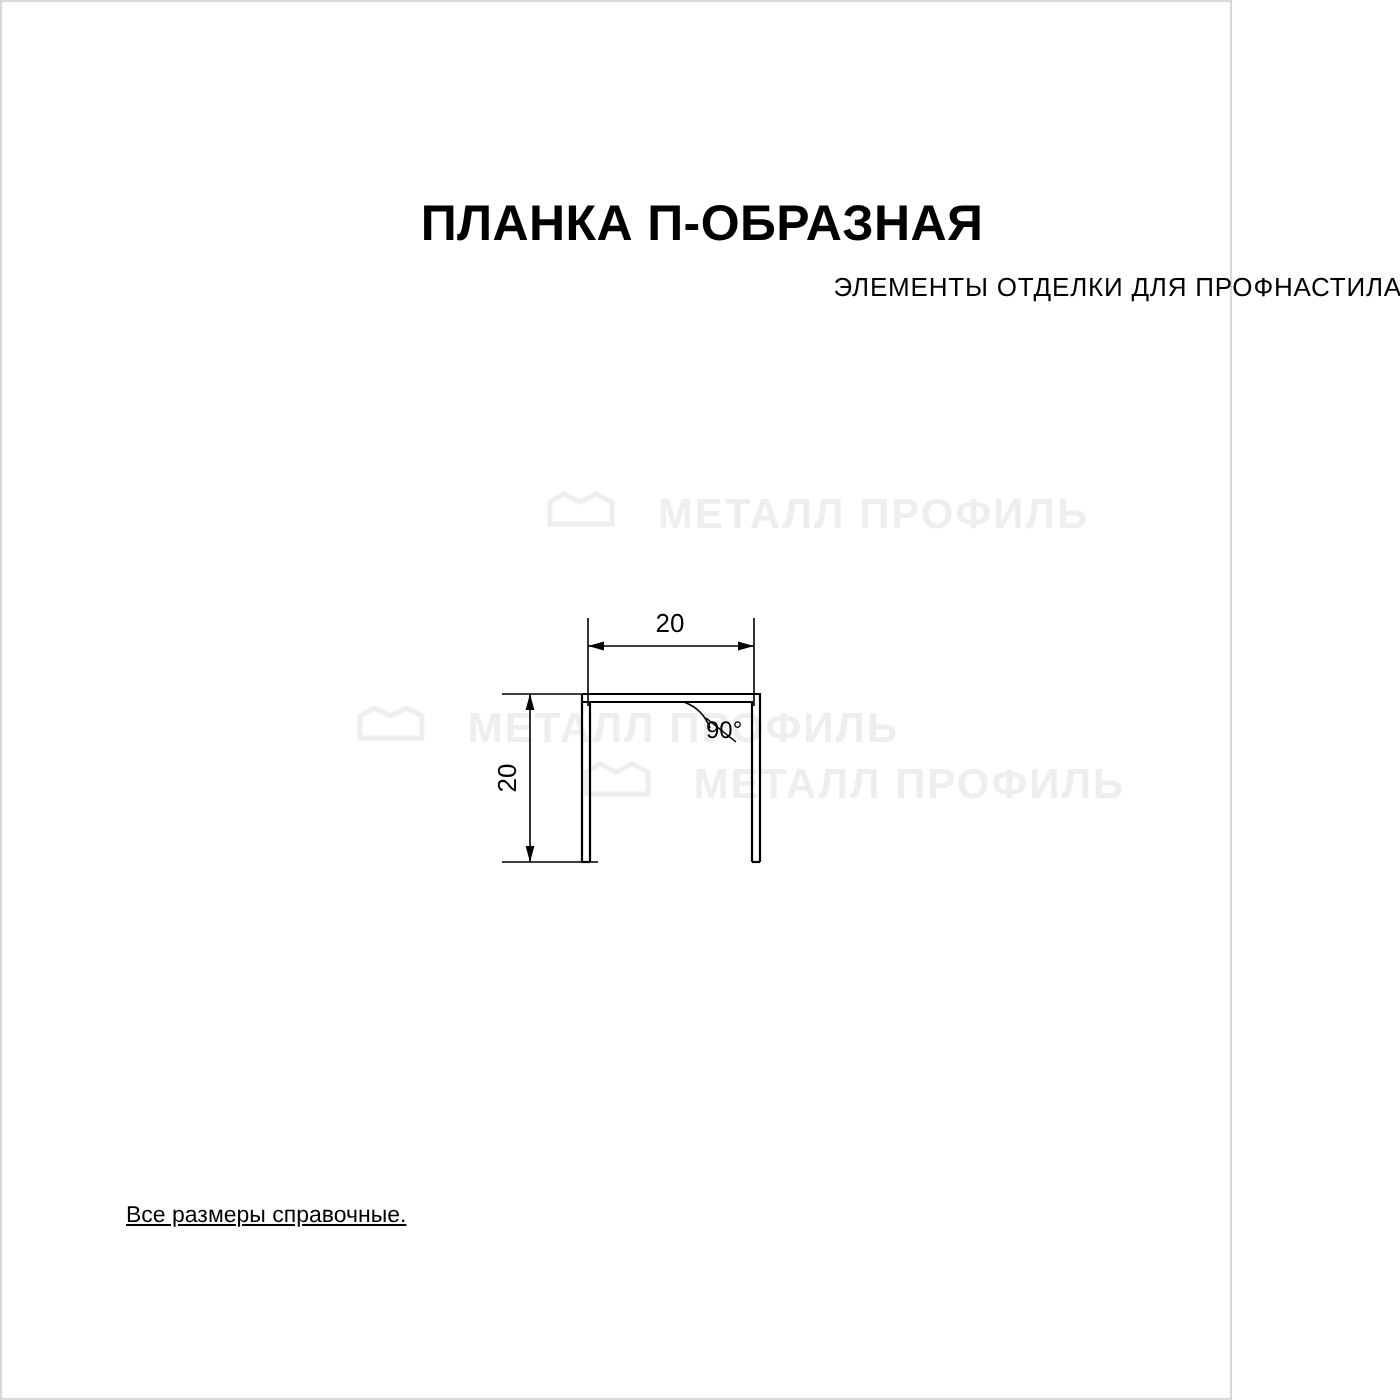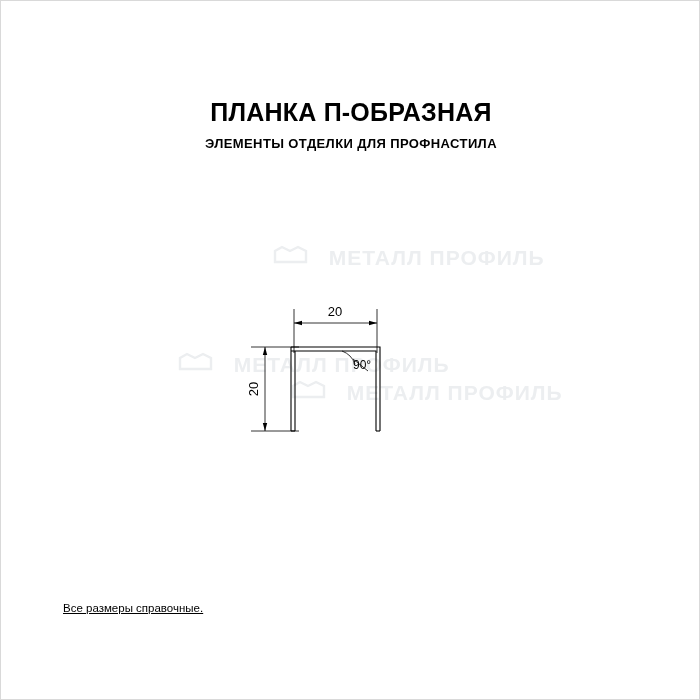--- a/index.html
+++ b/index.html
@@ -9,21 +9,21 @@
   body {
     width: 700px;
     height: 700px;
     background: #ffffff;
     font-family: "Liberation Sans", sans-serif;
     color: #000000;
     overflow: hidden;
   }
   .page {
     position: relative;
-    width: 700px;
+    width: 616px;
     height: 700px;
     box-sizing: border-box;
     border: 1px solid #d9d9d9;
   }
 
   
   .title-block {
     position: absolute;
     top: 96px;
     left: 0;
@@ -33,23 +33,24 @@
   .title-line {
     font-size: 25px;
     font-weight: bold;
     letter-spacing: 0.2px;
     line-height: 30px;
     white-space: nowrap;
   }
   .subtitle {
     margin-top: 9px;
     font-size: 13px;
-    font-weight: bold;
+    font-weight: normal;
     letter-spacing: 0.4px;
     line-height: 16px;
+    text-align: right;
   }
 
   
   .wm {
     position: absolute;
     color: #eceef0;
     font-size: 21px;
     font-weight: bold;
     letter-spacing: 1px;
     white-space: nowrap;

